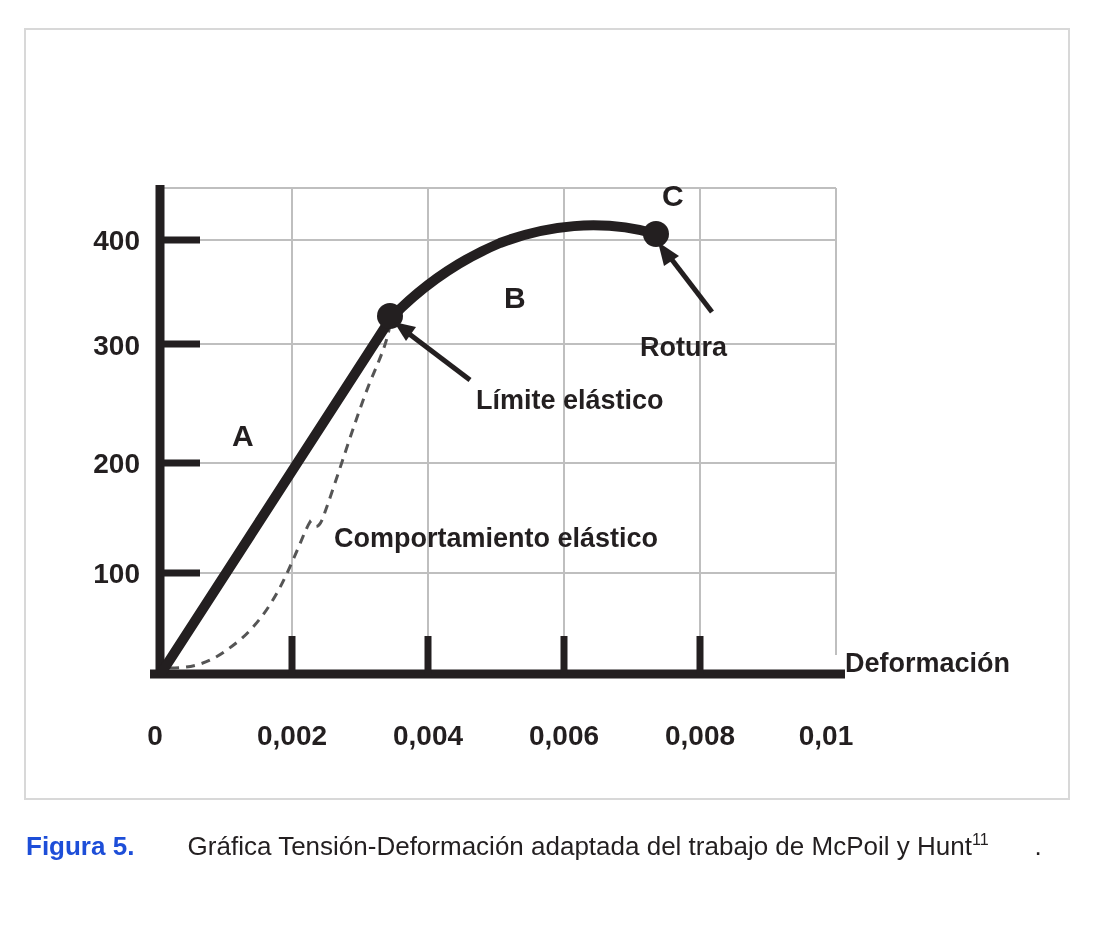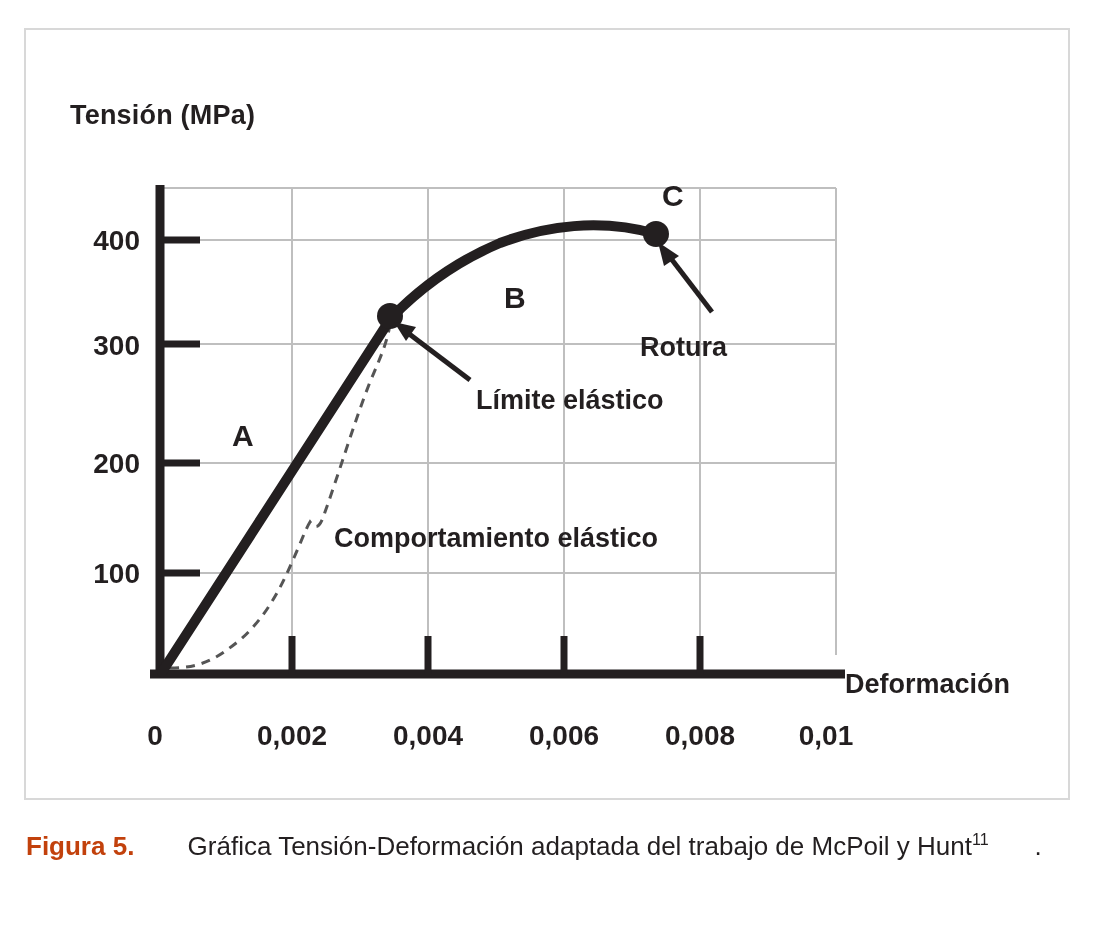--- a/index.html
+++ b/index.html
@@ -40,40 +40,39 @@
     letter-spacing: 0.2px;
     white-space: nowrap;
   }
   .x-axis-title {
     position: absolute;
     left: 845px;
     top: 648px;
     font-size: 27px;
     font-weight: bold;
     white-space: nowrap;
-    margin-top: 21px;
   }
   
   #plot {
     position: absolute;
     left: 0;
     top: 0;
   }
   
   .caption {
     position: absolute;
     left: 26px;
     top: 828px;
     width: 1050px;
     font-size: 26px;
     line-height: 1.38;
     color: #231f20;
   }
   .caption .cap-label {
-    color: #c2410c;
+    color: #1d4ed8;
     font-weight: bold;
   }
   .caption .cap-text {
     font-weight: normal;
     margin-left: 46px;
   }
   sup { font-size: 0.62em; vertical-align: super; }
   svg text {
     font-family: "Liberation Sans", sans-serif;
     fill: #231f20;
@@ -82,21 +81,20 @@
   .region-label { font-size: 30px; font-weight: bold; }
   .annot-label { font-size: 27px; font-weight: bold; }
 </style>
 </head>
 <body>
 
 <div id="page">
 
   <div class="figure-box"></div>
 
-  <div class="y-axis-title">Tensión (MPa)</div>
   <div class="x-axis-title">Deformación</div>
 
   <svg id="plot" width="1098" height="800">
 
     <g stroke="#bfbfbf" stroke-width="2">
 
       <line x1="292" y1="188" x2="292" y2="655"></line>
       <line x1="428" y1="188" x2="428" y2="655"></line>
       <line x1="564" y1="188" x2="564" y2="655"></line>
       <line x1="700" y1="188" x2="700" y2="655"></line>

